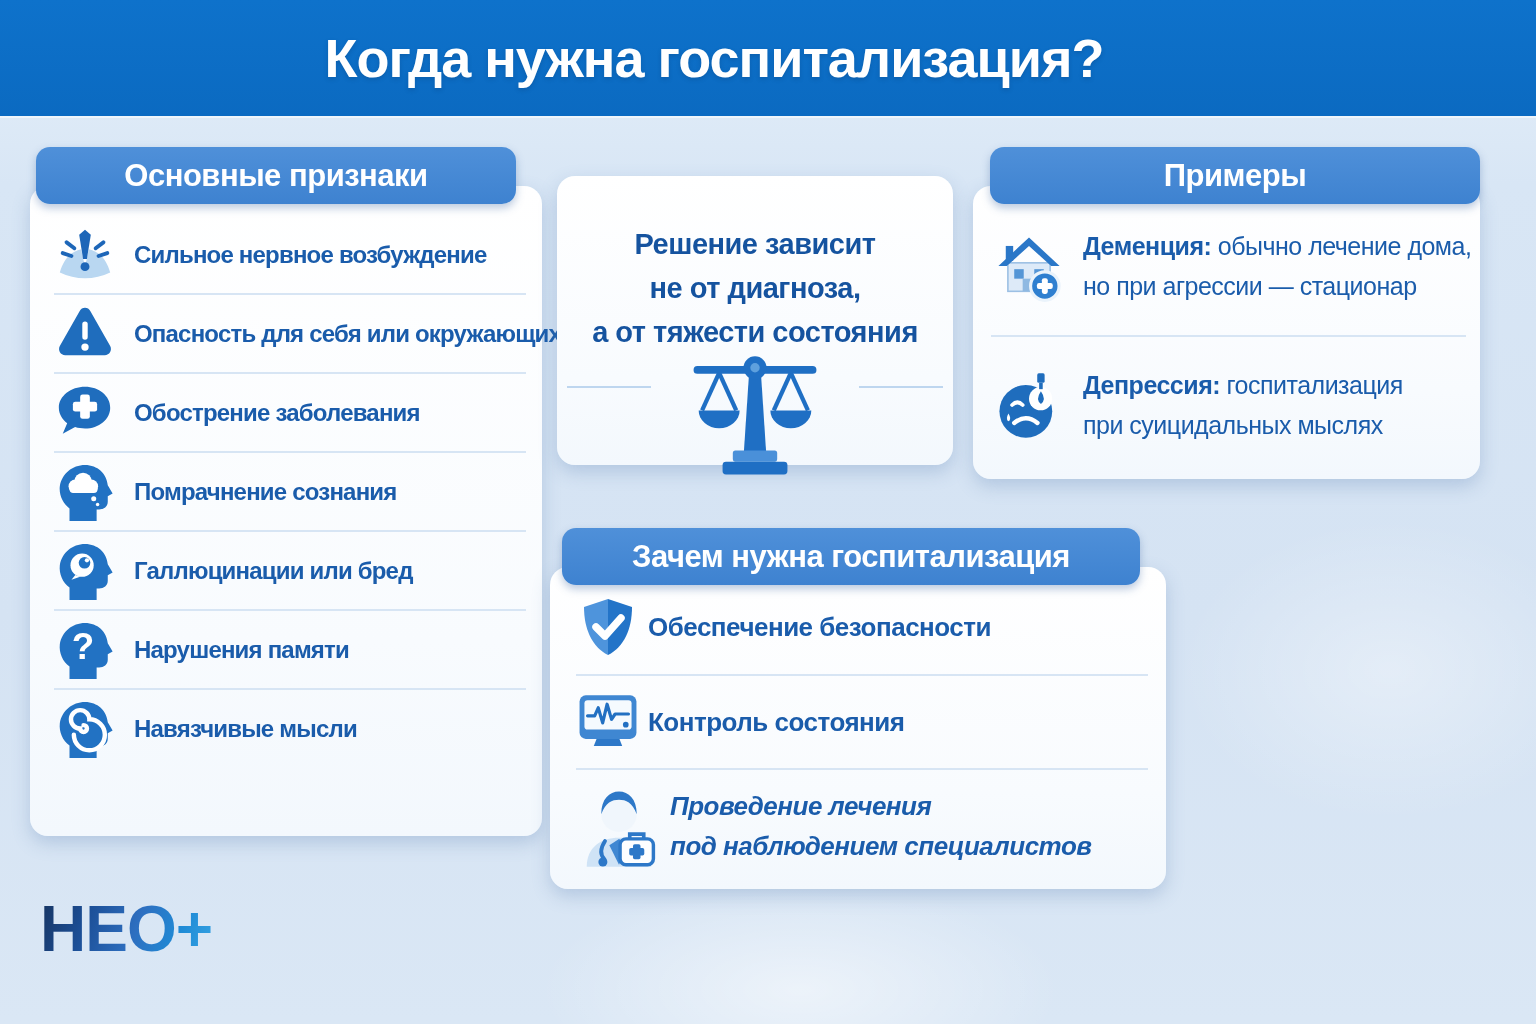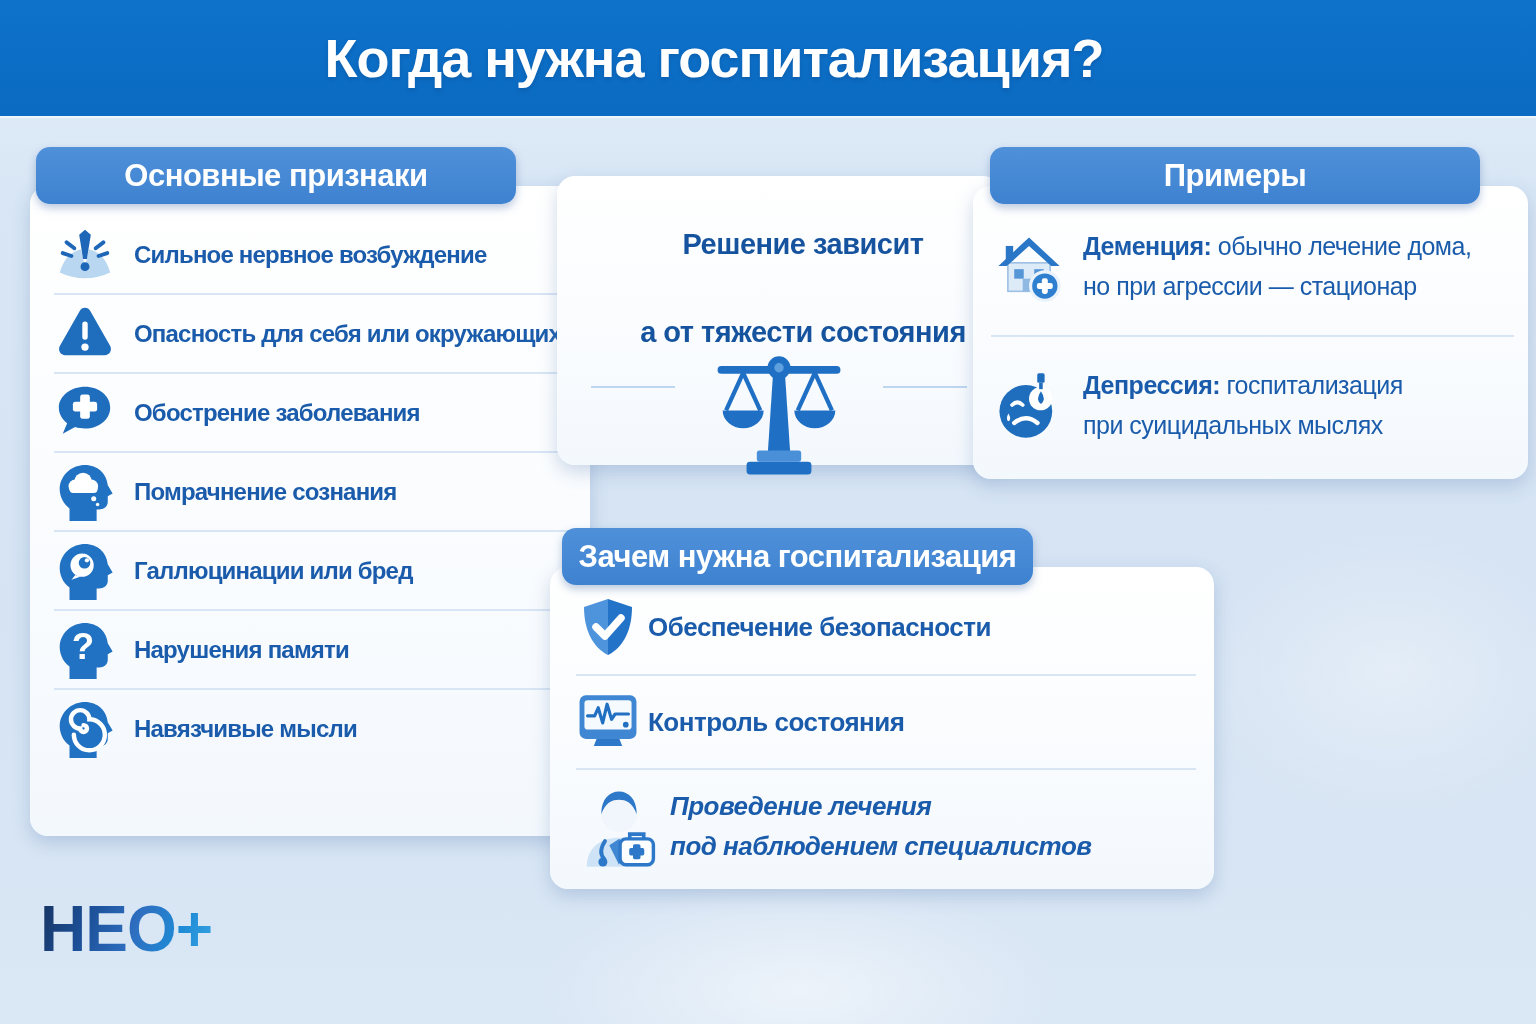--- a/index.html
+++ b/index.html
@@ -20,21 +20,20 @@
   }
   .topbar h1{
     margin:0;color:#ffffff;font-size:54px;font-weight:800;letter-spacing:-1px;
     transform:translateX(-54px);text-shadow:0 2px 4px rgba(10,50,100,.25);white-space:nowrap;
   }
 
   .card{
     position:absolute;border-radius:18px;z-index:1;
     background:linear-gradient(180deg,#ffffff 0%,#f8fbfe 70%,#f3f8fd 100%);
     box-shadow:0 7px 18px rgba(92,130,178,.30);
-    padding-left:48px;
   }
   .pill{
     position:absolute;z-index:3;border-radius:14px;
     background:linear-gradient(180deg,#4f90d9 0%,#3e82d0 100%);
     display:flex;align-items:center;justify-content:center;
     color:#fff;font-size:31px;font-weight:800;letter-spacing:-.5px;
     box-shadow:0 4px 9px rgba(58,100,160,.35);white-space:nowrap;
   }
 
   
@@ -165,21 +164,21 @@
         <span class="txt">Навязчивые мысли</span>
       </div>
 
 
     </div>
   </div>
 
   <div class="card" style="left:557px;top:176px;width:396px;height:289px;">
     <div class="decision-text">
       <span>Решение зависит</span><br>
-      <br>
+      <span>не от диагноза,</span><br>
       <span>а от тяжести состояния</span>
     </div>
     <div class="scales-wrap">
       <div class="scale-line"></div>
       <svg width="188" height="128" viewBox="0 0 200 150">
         <g stroke="#1f6fc4" stroke-width="5" fill="none">
           <path d="M58 28 L38 72"></path>
             <path d="M58 28 L78 72"></path>
           <path d="M142 28 L122 72"></path>
             <path d="M142 28 L162 72"></path>
@@ -236,21 +235,21 @@
         <div class="ex-text">
           <span class="ex-term">Депрессия:</span>
           <span>госпитализация</span><br>
           <span>при суицидальных мыслях</span>
         </div>
       </div>
 
     </div>
   </div>
 
-  <div class="pill" style="left:562px;top:528px;width:471px;height:57px;text-align:right;">
+  <div class="pill" style="left:562px;top:528px;width:578px;height:57px;text-align:right;">
     <span>Зачем нужна госпитализация</span>
   </div>
   <div class="card" style="left:550px;top:567px;width:616px;height:322px;">
     <div class="why-body">
 
       <div class="why-row r1">
         <svg class="icon66" viewBox="0 0 64 64">
           <path d="M32 4 L8 12 C8 34 16 52 32 60 Z" fill="#4e94dc"></path>
           <path d="M32 4 L56 12 C56 34 48 52 32 60 Z" fill="#2374c8"></path>
           <path d="M20 32 L29 41 L45 23" fill="none" stroke="#fff" stroke-width="7.5" stroke-linecap="round" stroke-linejoin="round"></path>

